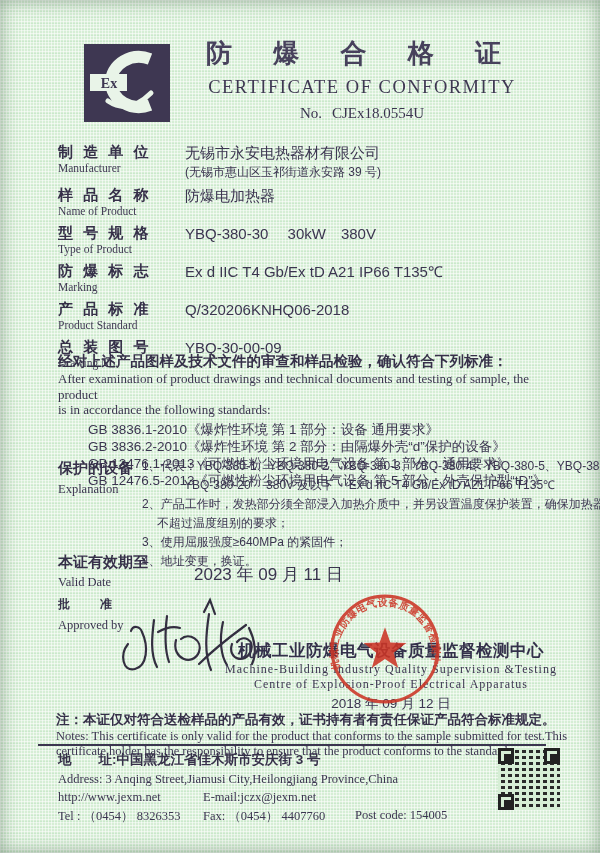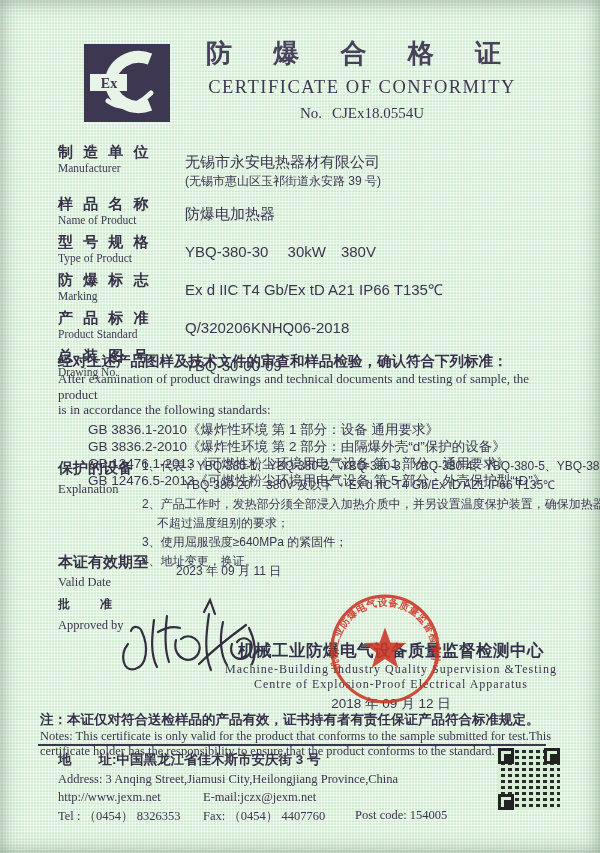--- a/index.html
+++ b/index.html
@@ -24,21 +24,21 @@
   .title-en { margin-top:6px; font-family:"Liberation Serif", serif; font-size:18.5px; letter-spacing:1.5px; color:#3e3852; white-space:nowrap; }
   .cert-no  { margin-top:7px; font-family:"Liberation Serif", serif; font-size:15px; color:#3b3550; }
   .cert-no .num { margin-left:10px; }
 
   
   .fields { left:58px; top:143px; width:505px; }
   .row { display:flex; margin-bottom:6px; }
   .lbl { width:127px; flex:none; }
   .lbl .cn { font-size:15px; font-weight:bold; letter-spacing:3px; line-height:18px; color:#363049; white-space:nowrap; }
   .lbl .en { font-family:"Liberation Serif", serif; font-size:11.5px; line-height:14px; color:#3e3852; white-space:nowrap; }
-  .val { padding-top:10px; }
+  .val { padding-top:1px; }
   .val .v1 { font-size:15px; line-height:18px; white-space:nowrap; }
   .val .v2 { font-size:12px; line-height:16px; margin-top:2px; white-space:nowrap; }
 
   
   .standards { left:58px; top:352px; width:510px; }
   .std-cn { font-size:14.5px; font-weight:bold; color:#363049; white-space:nowrap; }
   .std-en { font-family:"Liberation Serif", serif; font-size:13px; line-height:15.5px; }
   .std-items { margin-top:3px; margin-left:30px; }
   .std-items div { font-size:13.5px; line-height:17px; white-space:nowrap; }
 
@@ -49,35 +49,35 @@
   .explain .lblcol .en { font-family:"Liberation Serif", serif; font-size:12.5px; margin-top:4px; }
   .explain .items { font-size:12px; line-height:15px; }
   .explain .items .ln { margin-bottom:4px; white-space:nowrap; }
   .ind1 { margin-left:42px; }
   .ind2 { margin-left:15px; }
 
   
   .validity { left:58px; top:553px; display:flex; }
   .validity .cn { font-size:15px; font-weight:bold; color:#363049; white-space:nowrap; }
   .validity .en { font-family:"Liberation Serif", serif; font-size:12.5px; margin-top:3px; }
-  .validity .date { font-size:12px; margin-left:28px; padding-top:10px; white-space:nowrap; }
+  .validity .date { font-size:17px; margin-left:46px; padding-top:10px; white-space:nowrap; }
 
   
   .approval { left:58px; top:596px; width:520px; height:120px; }
   .approval .lblcol .cn { font-size:12px; font-weight:bold; letter-spacing:2px; color:#363049; white-space:nowrap; }
   .approval .lblcol .en { font-family:"Liberation Serif", serif; font-size:12.5px; margin-top:5px; }
   .sig { left:56px; top:-4px; width:152px; height:92px; }
   .institute { left:148px; top:44px; width:370px; text-align:center; }
   .inst-cn { font-size:16.5px; font-weight:bold; letter-spacing:0.5px; color:#33304a; white-space:nowrap; }
   .inst-en { font-family:"Liberation Serif", serif; font-size:12px; letter-spacing:1px; line-height:15px; white-space:nowrap; }
   .inst-date { font-size:13.5px; margin-top:3px; }
   .stamp { left:262px; top:-12px; width:130px; height:130px; opacity:.88; }
 
   
-  .notes { left:40px; top:711px; width:530px; }
+  .notes { left:56px; top:711px; width:530px; }
   .notes .cn { font-size:13.5px; font-weight:bold; color:#363049; white-space:nowrap; }
   .notes .en { font-family:"Liberation Serif", serif; font-size:12.5px; line-height:15px; }
 
   
   .sep { left:38px; top:744px; width:508px; height:2px; background:#3b3550; }
   .footer { left:58px; top:751px; width:440px; }
   .f-cn { font-size:13.5px; font-weight:bold; color:#363049; white-space:nowrap; }
   .f-en, .f-row span { font-family:"Liberation Serif", serif; font-size:12.5px; }
   .f-en { margin-top:3px; white-space:nowrap; }
   .f-row { margin-top:3px; display:flex; white-space:nowrap; }

